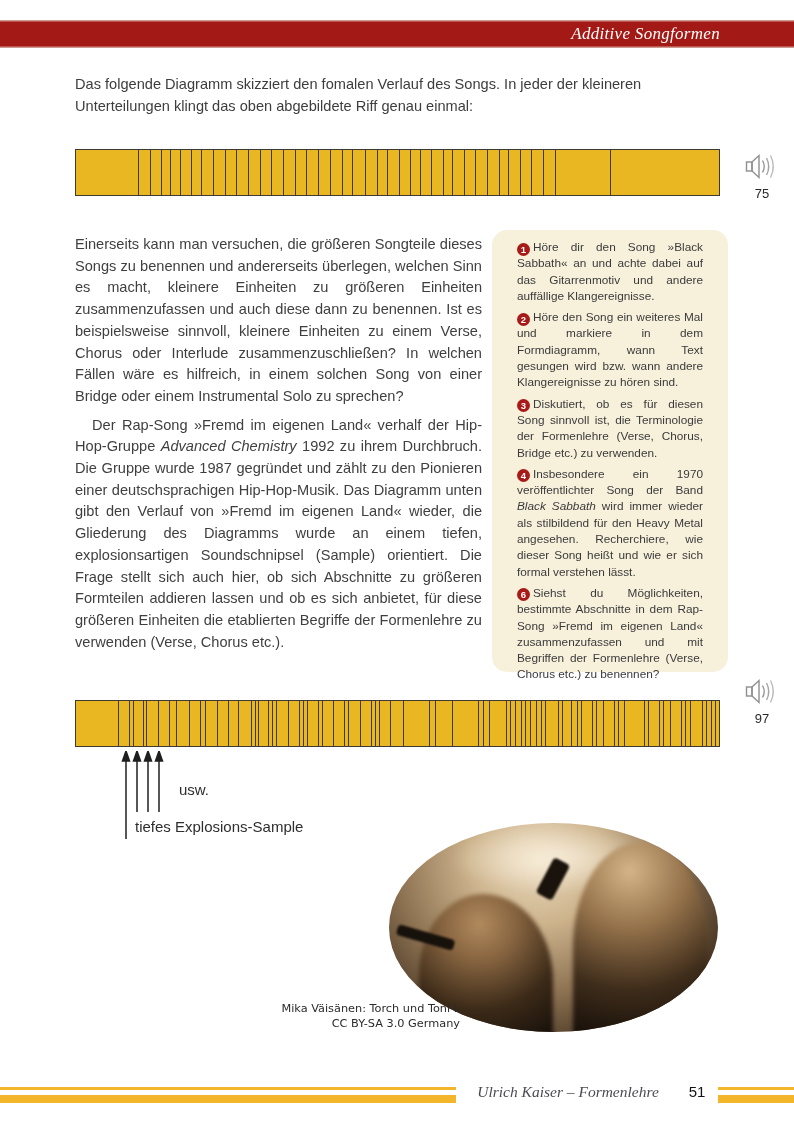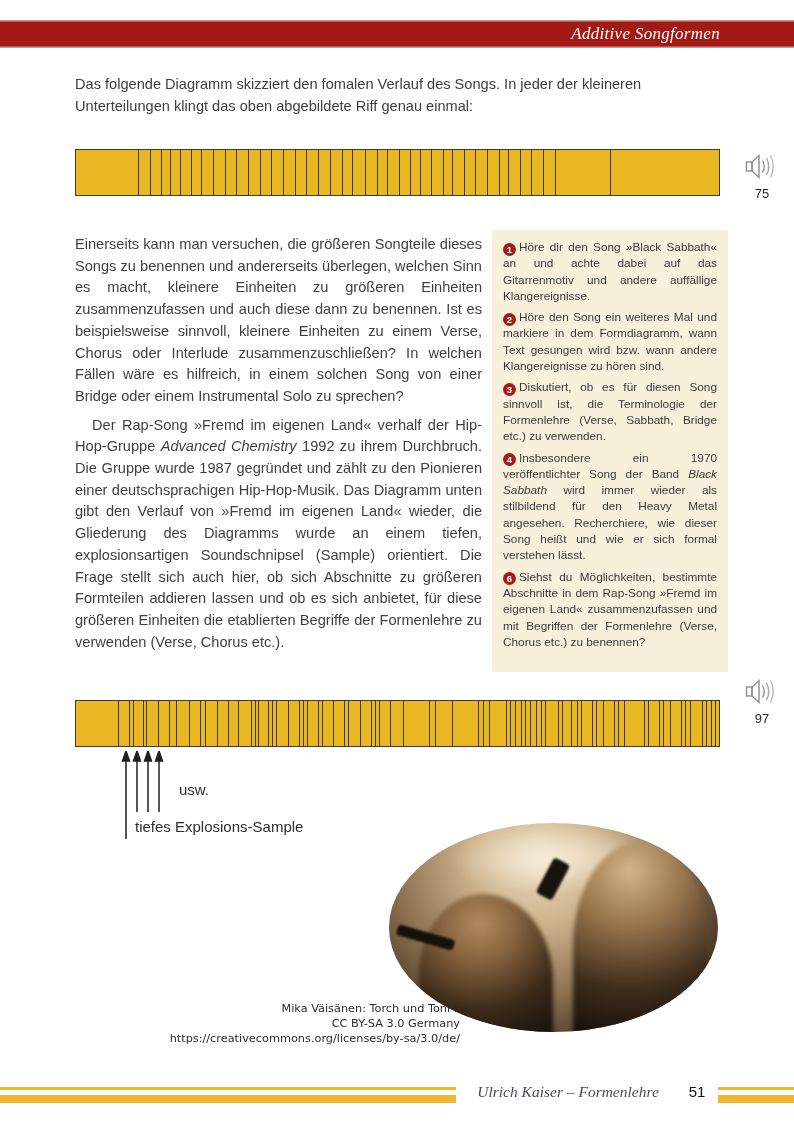--- a/index.html
+++ b/index.html
@@ -34,21 +34,21 @@
 
   
   .body-col { position:absolute; left:75px; top:234px; width:407px; }
   .para { margin:0 0 7px 0; font-size:14.6px; line-height:21.7px; color:#3f3f3f;
           text-align:justify; }
   .para.indent { text-indent:17px; }
   .para em { font-style:italic; }
 
   
   .task-box { position:absolute; left:492px; top:230px; width:236px; height:442px;
-              background:var(--task-box-bg,#f7f1dc); box-sizing:border-box; padding:9px 11px; }
+              background:var(--task-box-bg,#f7f1dc); box-sizing:border-box; padding:9px 25px;border-radius:15px; }
   .task { font-size:11.8px; line-height:16.3px; color:#3a3a3a; text-align:justify;
           margin-bottom:5px; }
   .task em { font-style:italic; }
   .tasknum { display:inline-block; width:13px; height:13px; border-radius:50%;
              background:var(--task-accent,#a81a17); color:#fff; font-size:9.5px;
              font-weight:bold; line-height:13.5px; text-align:center; margin-right:3px;
              position:relative; top:1.5px; }
 
   
   .arrows { position:absolute; left:119px; top:751px; }
@@ -160,21 +160,21 @@
   </div>
 
   <div class="body-col" id="body-paragraphs">
       <p class="para"><span>Einerseits kann man versuchen, die größeren Songteile dieses Songs zu benennen und andererseits überlegen, welchen Sinn es macht, kleinere Einheiten zu größeren Einheiten zusammenzufassen und auch diese dann zu benennen. Ist es beispielsweise sinnvoll, kleinere Einheiten zu einem Verse, Chorus oder Interlude zusammenzuschließen? In welchen Fällen wäre es hilfreich, in einem solchen Song von einer Bridge oder einem Instrumental Solo zu sprechen?</span></p>
       <p class="para indent"><span>Der Rap-Song »Fremd im eigenen Land« verhalf der Hip-Hop-Gruppe </span><em>Advanced Chemistry</em><span> 1992 zu ihrem Durchbruch. Die Gruppe wurde 1987 gegründet und zählt zu den Pionieren einer deutschsprachigen Hip-Hop-Musik. Das Diagramm unten gibt den Verlauf von »Fremd im eigenen Land« wieder, die Gliederung des Diagramms wurde an einem tiefen, explosionsartigen Soundschnipsel (Sample) orientiert. Die Frage stellt sich auch hier, ob sich Abschnitte zu größeren Formteilen addieren lassen und ob es sich anbietet, für diese größeren Einheiten die etablierten Begriffe der Formenlehre zu verwenden (Verse, Chorus etc.).</span></p>
     </div>
 
   <div class="task-box" id="task-list">
       <div class="task"><span class="tasknum">1</span><span>Höre dir den Song »Black Sabbath« an und achte dabei auf das Gitarrenmotiv und andere auffällige Klangereignisse.</span></div>
       <div class="task"><span class="tasknum">2</span><span>Höre den Song ein weiteres Mal und markiere in dem Formdiagramm, wann Text gesungen wird bzw. wann andere Klangereignisse zu hören sind.</span></div>
-      <div class="task"><span class="tasknum">3</span><span>Diskutiert, ob es für diesen Song sinnvoll ist, die Terminologie der Formenlehre (Verse, Sabbath, Bridge etc.) zu verwenden.</span></div>
+      <div class="task"><span class="tasknum">3</span><span>Diskutiert, ob es für diesen Song sinnvoll ist, die Terminologie der Formenlehre (Verse, Chorus, Bridge etc.) zu verwenden.</span></div>
       <div class="task"><span class="tasknum">4</span><span>Insbesondere ein 1970 veröffentlichter Song der Band </span><em>Black Sabbath</em><span> wird immer wieder als stilbildend für den Heavy Metal angesehen. Recherchiere, wie dieser Song heißt und wie er sich formal verstehen lässt.</span></div>
       <div class="task"><span class="tasknum">6</span><span>Siehst du Möglichkeiten, bestimmte Abschnitte in dem Rap-Song »Fremd im eigenen Land« zusammenzufassen und mit Begriffen der Formenlehre (Verse, Chorus etc.) zu benennen?</span></div>
     </div>
 
   <div class="diagram d2">
       <div class="seg" style="flex-grow: 47; flex-basis: 0px;"></div>
       <div class="seg" style="flex-grow: 11.6; flex-basis: 0px;"></div>
       <div class="seg" style="flex-grow: 3.4; flex-basis: 0px;"></div>
       <div class="seg" style="flex-grow: 10; flex-basis: 0px;"></div>
       <div class="seg" style="flex-grow: 3.3; flex-basis: 0px;"></div>
@@ -279,21 +279,20 @@
   <div class="photo">
     <div class="glow"></div>
     <div class="fig-left"></div>
     <div class="fig-right"></div>
     <div class="mic-left"></div>
     <div class="mic-right"></div>
   </div>
   <div class="caption">
     <div>Mika Väisänen: Torch und Toni L</div>
     <div>CC BY-SA 3.0 Germany</div>
-    <div class="caption-link">https://creativecommons.org/licenses/by-sa/3.0/de/</div>
   </div>
 
   <div class="footer-bar fb-l1"></div>
   <div class="footer-bar fb-l2"></div>
   <div class="footer-credit">Ulrich Kaiser – Formenlehre</div>
   <div class="footer-page">51</div>
   <div class="footer-bar fb-r1"></div>
   <div class="footer-bar fb-r2"></div>
 
 </div>

